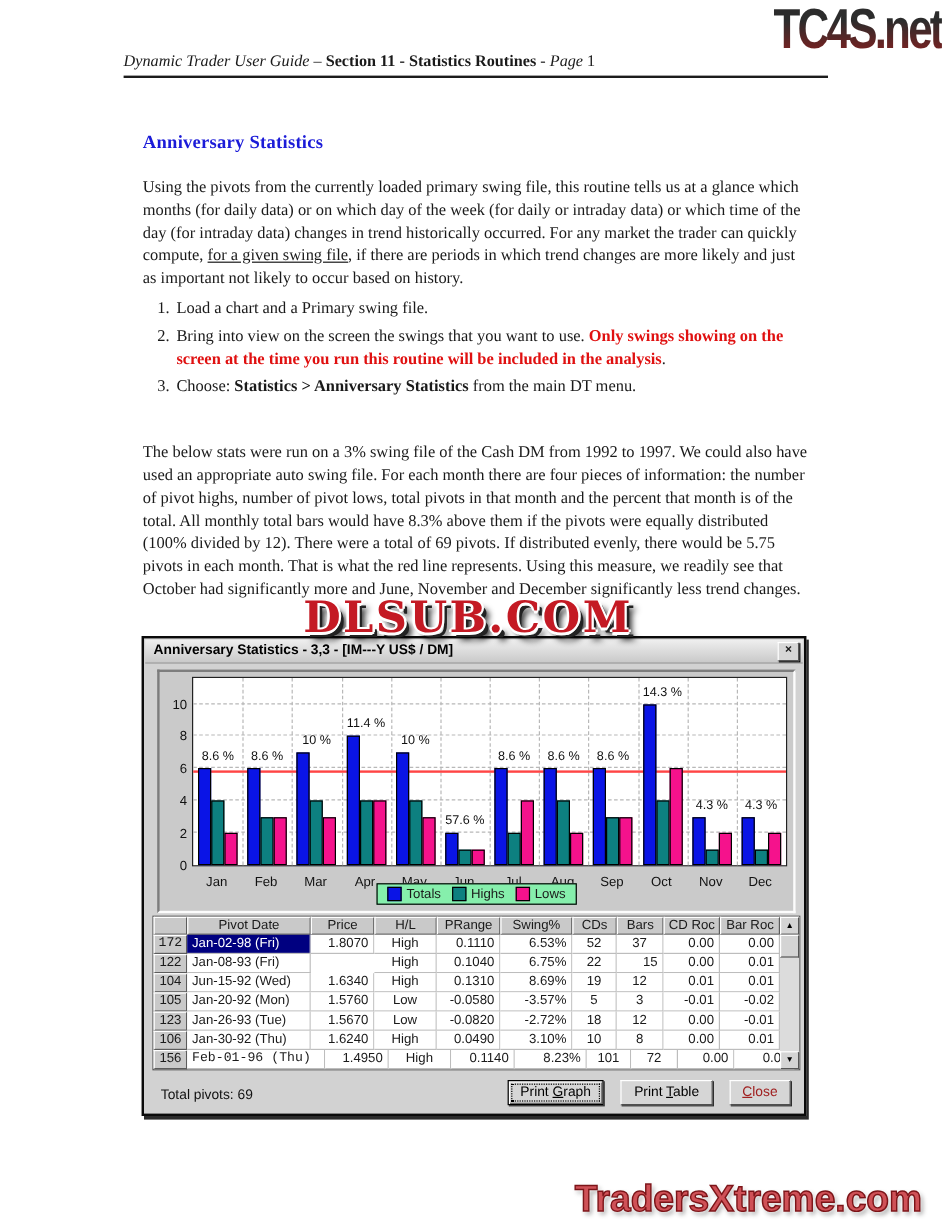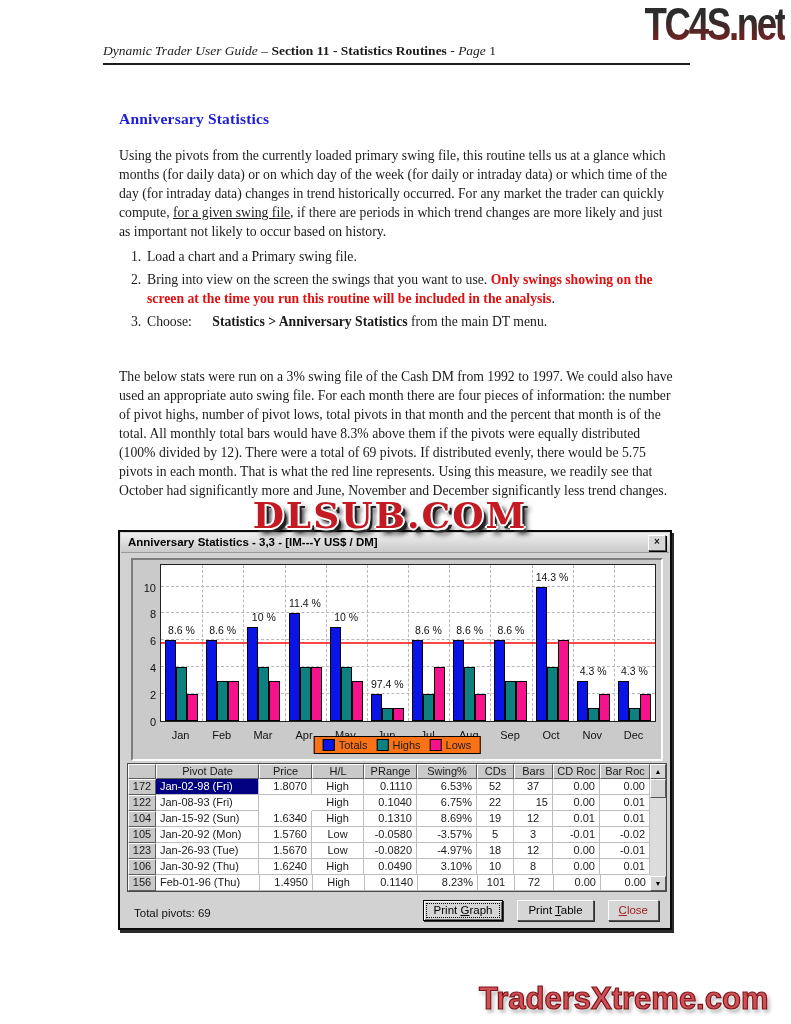--- a/index.html
+++ b/index.html
@@ -21,21 +21,21 @@
   
   #doc-title{left:119px;top:110px;font-size:15.5px;font-weight:bold;color:#1b1bd8;letter-spacing:.2px;}
   .para{left:119px;width:557px;font-size:13.7px;line-height:19px;}
   #para1{top:146px;}
   #steps{left:119px;top:243px;width:557px;font-size:13.7px;line-height:19px;}
   #steps-label{text-decoration:underline;margin-bottom:6px;}
   .step{display:flex;margin:4px 0 4px 12px;}
   .step .n{width:16px;flex:none;}
   .step .t{flex:1;}
   .redbold{color:#e01010;font-weight:bold;}
-  .boldtxt{font-weight:bold;margin-left:17px;}
+  .boldtxt{font-weight:bold;}
   #para2{top:367px;}
   .u{text-decoration:underline;}
 
   
   #dlsub{left:237px;top:494px;width:306px;height:42px;text-align:center;
          font-family:"DejaVu Serif","Liberation Serif",serif;font-weight:bold;font-size:36px;
          letter-spacing:2px;color:#c41a24;line-height:42px;
          text-shadow:-2px 0 #fff,2px 0 #fff,0 -2px #fff,0 2px #fff,-1px -1px #fff,1px 1px #fff,
                      4px 4px 0 #222,6px 6px 5px rgba(0,0,0,.85);z-index:30;}
 
@@ -58,21 +58,21 @@
   .vgrid{position:absolute;top:0;bottom:0;border-left:1px dashed #b8b8b8;}
   #refline{position:absolute;left:0;right:0;border-top:2px solid #ff4545;z-index:1;}
   #bar-groups{position:absolute;left:0;top:0;right:0;bottom:0;display:flex;z-index:2;}
   .bar-group{flex:1;display:flex;align-items:flex-end;justify-content:center;}
   .bar{width:11px;box-sizing:border-box;border:1px solid #000;}
   .pctlbl{position:absolute;width:14%;text-align:center;font-size:10.5px;color:#111;z-index:3;white-space:nowrap;}
   .ytick{position:absolute;left:-25px;width:20px;text-align:right;font-size:11px;color:#111;}
   #months{left:27px;top:169px;width:494px;display:flex;}
   #months div{flex:1;text-align:center;font-size:11px;color:#111;}
   #legend{bottom:5px;left:50%;transform:translateX(-50%);display:inline-flex;gap:9px;
-          background:#f97316;border:1px solid #000;padding:2px 8px;align-items:center;}
+          background:#86efac;border:1px solid #000;padding:2px 8px;align-items:center;}
   .leg-item{display:inline-flex;align-items:center;gap:4px;font-size:11px;}
   .swatch{width:10px;height:10px;border:1px solid #000;display:inline-block;}
 
   
   #tblwrap{left:7px;top:231px;width:540px;height:129px;background:#fff;
            border:1px solid #4a4a4a;box-sizing:border-box;}
   .trow{display:flex;height:16px;}
   .trow.hdr{height:15px;}
   .hcell{background:#c9c9c9;border:1px solid;border-color:#fff #5c5c5c #5c5c5c #fff;
          box-sizing:border-box;text-align:center;font-size:11px;line-height:13px;overflow:hidden;flex:none;}
@@ -224,21 +224,21 @@
             <div class="bar" style="height: 13px; background: rgb(13, 128, 128);"></div>
             <div class="bar" style="height: 27px; background: rgb(245, 18, 140);"></div>
           </div>
         </div>
       <div id="labellayer">
           <div class="pctlbl" style="left: -2.85%; bottom: 85px;">8.6 %</div>
           <div class="pctlbl" style="left: 5.48333%; bottom: 85px;">8.6 %</div>
           <div class="pctlbl" style="left: 13.8167%; bottom: 98px;">10 %</div>
           <div class="pctlbl" style="left: 22.15%; bottom: 112px;">11.4 %</div>
           <div class="pctlbl" style="left: 30.4833%; bottom: 98px;">10 %</div>
-          <div class="pctlbl" style="left: 38.8167%; bottom: 31px;">97.4 %</div>
+          <div class="pctlbl" style="left: 38.8167%; bottom: 31px;">57.6 %</div>
           <div class="pctlbl" style="left: 47.15%; bottom: 85px;">8.6 %</div>
           <div class="pctlbl" style="left: 55.4833%; bottom: 85px;">8.6 %</div>
           <div class="pctlbl" style="left: 63.8167%; bottom: 85px;">8.6 %</div>
           <div class="pctlbl" style="left: 72.15%; bottom: 138px;">14.3 %</div>
           <div class="pctlbl" style="left: 80.4833%; bottom: 44px;">4.3 %</div>
           <div class="pctlbl" style="left: 88.8167%; bottom: 44px;">4.3 %</div>
         </div>
       <div id="yticks">
           <div class="ytick" style="bottom: -7px;">0</div>
           <div class="ytick" style="bottom: 20px;">2</div>
@@ -286,21 +286,21 @@
           <div class="hcell" style="width: 53px;">Price</div>
           <div class="hcell" style="width: 52px;">H/L</div>
           <div class="hcell" style="width: 53px;">PRange</div>
           <div class="hcell" style="width: 60px;">Swing%</div>
           <div class="hcell" style="width: 37px;">CDs</div>
           <div class="hcell" style="width: 39px;">Bars</div>
           <div class="hcell" style="width: 47px;">CD Roc</div>
           <div class="hcell" style="width: 50px;">Bar Roc</div>
         </div>
         <div class="trow">
-          <div class="hcell" style="width: 28px;">172</div>
+          <div class="hcell" style="width: 28px; font-family: Liberation Mono, monospace;">172</div>
           <div class="dcell left sel" style="width: 103px;">Jan-02-98 (Fri)</div>
           <div class="dcell right" style="width: 53px;">1.8070</div>
           <div class="dcell center" style="width: 52px;">High</div>
           <div class="dcell right" style="width: 53px;">0.1110</div>
           <div class="dcell right" style="width: 60px;">6.53%</div>
           <div class="dcell center" style="width: 37px;">52</div>
           <div class="dcell center" style="width: 39px;">37</div>
           <div class="dcell right" style="width: 47px;">0.00</div>
           <div class="dcell right" style="width: 50px;">0.00</div>
         </div>
@@ -311,21 +311,21 @@
           <div class="dcell center" style="width: 52px;">High</div>
           <div class="dcell right" style="width: 53px;">0.1040</div>
           <div class="dcell right" style="width: 60px;">6.75%</div>
           <div class="dcell center" style="width: 37px;">22</div>
           <div class="dcell center" style="width: 39px; text-align: right;">15</div>
           <div class="dcell right" style="width: 47px;">0.00</div>
           <div class="dcell right" style="width: 50px;">0.01</div>
         </div>
         <div class="trow">
           <div class="hcell" style="width: 28px;">104</div>
-          <div class="dcell left" style="width: 103px;">Jan-15-92 (Sun)</div>
+          <div class="dcell left" style="width: 103px;">Jun-15-92 (Wed)</div>
           <div class="dcell right" style="width: 53px;">1.6340</div>
           <div class="dcell center" style="width: 52px;">High</div>
           <div class="dcell right" style="width: 53px;">0.1310</div>
           <div class="dcell right" style="width: 60px;">8.69%</div>
           <div class="dcell center" style="width: 37px;">19</div>
           <div class="dcell center" style="width: 39px;">12</div>
           <div class="dcell right" style="width: 47px;">0.01</div>
           <div class="dcell right" style="width: 50px;">0.01</div>
         </div>
         <div class="trow">
@@ -339,41 +339,41 @@
           <div class="dcell center" style="width: 39px;">3</div>
           <div class="dcell right" style="width: 47px;">-0.01</div>
           <div class="dcell right" style="width: 50px;">-0.02</div>
         </div>
         <div class="trow">
           <div class="hcell" style="width: 28px;">123</div>
           <div class="dcell left" style="width: 103px;">Jan-26-93 (Tue)</div>
           <div class="dcell right" style="width: 53px;">1.5670</div>
           <div class="dcell center" style="width: 52px;">Low</div>
           <div class="dcell right" style="width: 53px;">-0.0820</div>
-          <div class="dcell right" style="width: 60px;">-4.97%</div>
+          <div class="dcell right" style="width: 60px;">-2.72%</div>
           <div class="dcell center" style="width: 37px;">18</div>
           <div class="dcell center" style="width: 39px;">12</div>
           <div class="dcell right" style="width: 47px;">0.00</div>
           <div class="dcell right" style="width: 50px;">-0.01</div>
         </div>
         <div class="trow">
           <div class="hcell" style="width: 28px;">106</div>
           <div class="dcell left" style="width: 103px;">Jan-30-92 (Thu)</div>
           <div class="dcell right" style="width: 53px;">1.6240</div>
           <div class="dcell center" style="width: 52px;">High</div>
           <div class="dcell right" style="width: 53px;">0.0490</div>
           <div class="dcell right" style="width: 60px;">3.10%</div>
           <div class="dcell center" style="width: 37px;">10</div>
           <div class="dcell center" style="width: 39px;">8</div>
           <div class="dcell right" style="width: 47px;">0.00</div>
           <div class="dcell right" style="width: 50px;">0.01</div>
         </div>
         <div class="trow">
           <div class="hcell" style="width: 28px;">156</div>
-          <div class="dcell left" style="width: 104px;">Feb-01-96 (Thu)</div>
+          <div class="dcell left" style="width: 115px; font-family: Liberation Mono, monospace;">Feb-01-96 (Thu)</div>
           <div class="dcell right" style="width: 53px;">1.4950</div>
           <div class="dcell center" style="width: 52px;">High</div>
           <div class="dcell right" style="width: 53px;">0.1140</div>
           <div class="dcell right" style="width: 60px;">8.23%</div>
           <div class="dcell center" style="width: 37px;">101</div>
           <div class="dcell center" style="width: 39px;">72</div>
           <div class="dcell right" style="width: 47px;">0.00</div>
           <div class="dcell right" style="width: 50px;">0.00</div>
         </div>
       </div>

